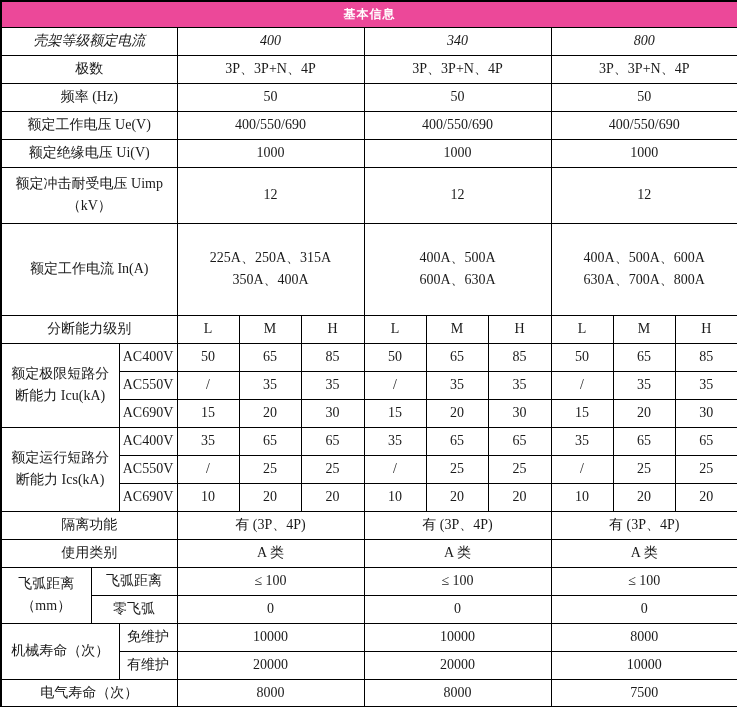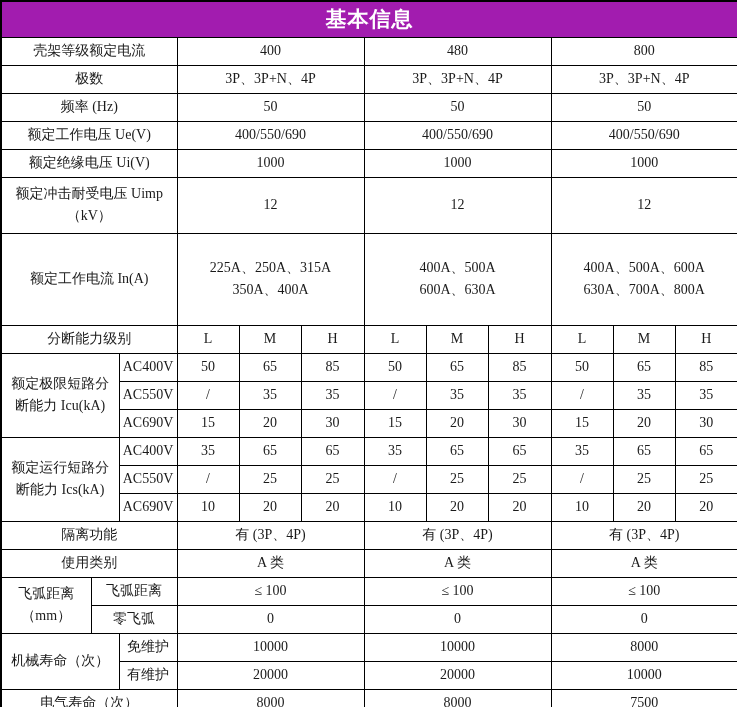--- a/index.html
+++ b/index.html
@@ -19,24 +19,24 @@
     border: 1px solid #000000;
     text-align: center;
     vertical-align: middle;
     font-size: 14px;
     line-height: 1.55;
     white-space: pre-line;
     padding: 1px 3px;
     overflow: hidden;
   }
   #spec-table td.title {
-    background: #a21caf;
+    background: #ec4899;
     color: #ffffff;
     font-weight: bold;
-    font-size: 21px;
+    font-size: 12px;
     letter-spacing: 1px;
   }
 </style>
 </head>
 <body>
 
 <table id="spec-table">
   <colgroup>
       <col style="width: 90px;">
       <col style="width: 28px;">
@@ -48,24 +48,24 @@
       <col style="width: 62px;">
       <col style="width: 63px;">
       <col style="width: 62px;">
       <col style="width: 62px;">
       <col style="width: 63px;">
     </colgroup>
   <tbody>
       <tr style="height: 26px;">
         <td colspan="12" class="title">基本信息</td>
       </tr>
-      <tr style="height: 28px;">
+      <tr style="height: 28px; font-style: italic;">
         <td colspan="3">壳架等级额定电流</td>
         <td colspan="3">400</td>
-        <td colspan="3">480</td>
+        <td colspan="3">340</td>
         <td colspan="3">800</td>
       </tr>
       <tr style="height: 28px;">
         <td colspan="3">极数</td>
         <td colspan="3">3P、3P+N、4P</td>
         <td colspan="3">3P、3P+N、4P</td>
         <td colspan="3">3P、3P+N、4P</td>
       </tr>
       <tr style="height: 28px;">
         <td colspan="3">频率 (Hz)</td>

